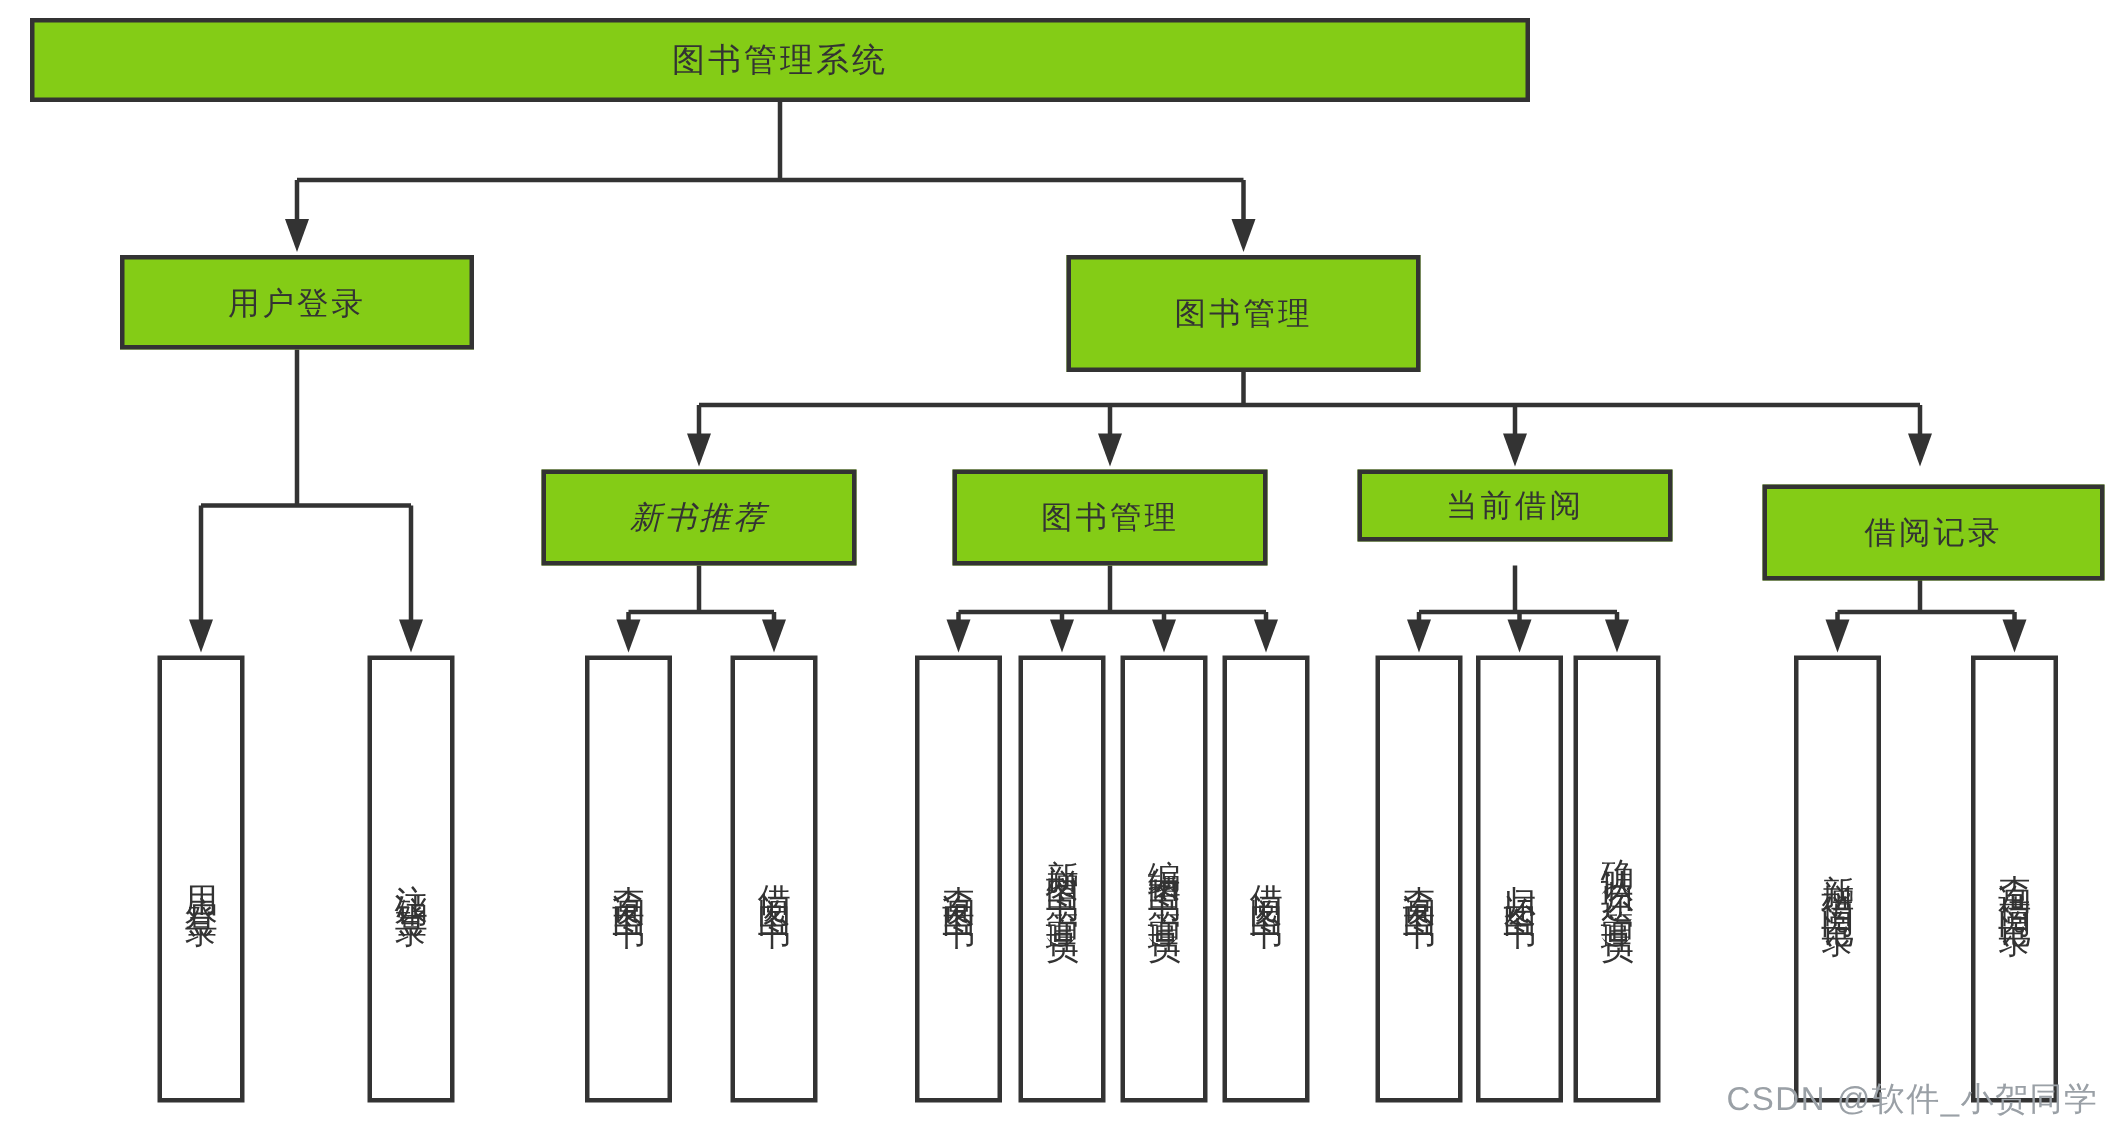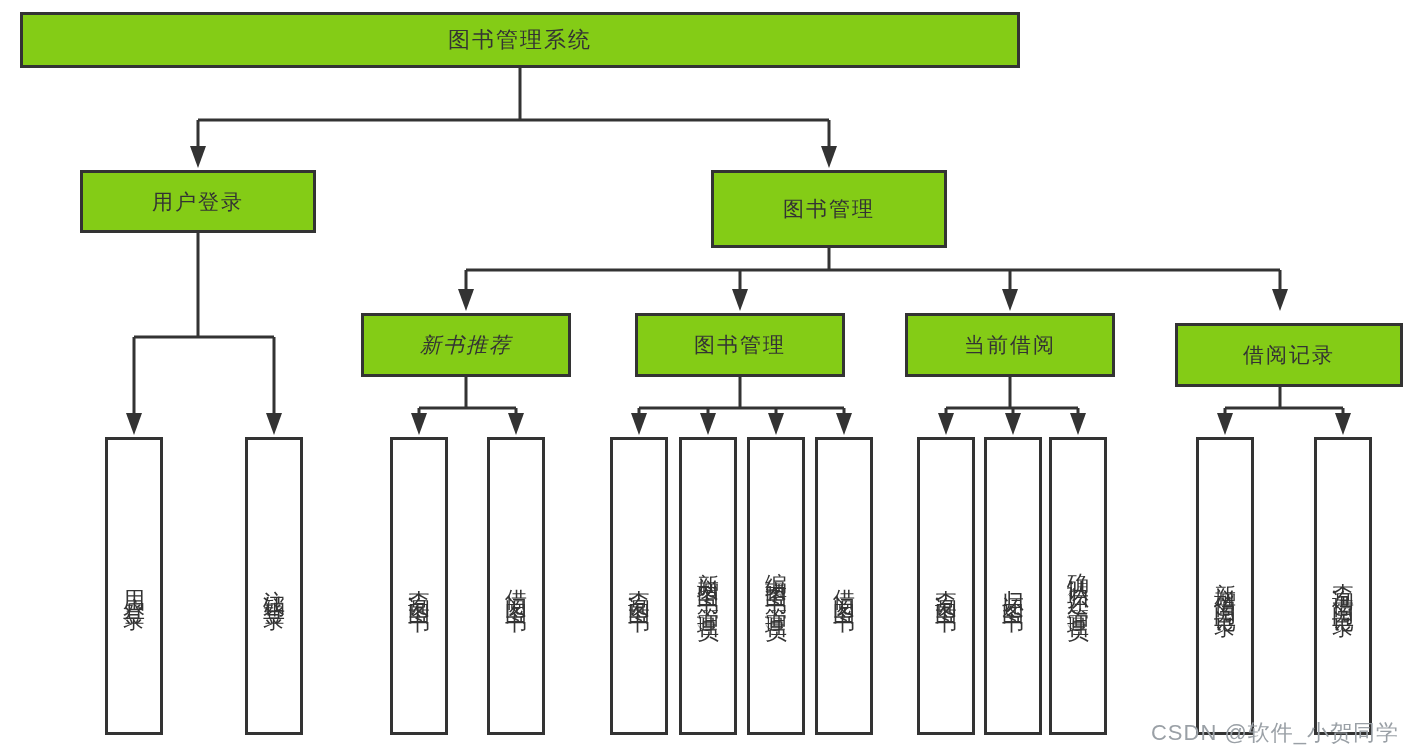--- a/index.html
+++ b/index.html
@@ -87,21 +87,21 @@
   <div class="box" style="left:711px; top:170px; width:236px; height:78px;">
     <span>图书管理</span>
   </div>
 
   <div class="box" style="left:361px; top:313px; width:210px; height:64px;font-style:italic;">
     <span>新书推荐</span>
   </div>
   <div class="box" style="left:635px; top:313px; width:210px; height:64px;">
     <span>图书管理</span>
   </div>
-  <div class="box" style="left:905px; top:313px; width:210px; height:64px;">
+  <div class="box" style="left:905px; top:313px; width:210px; height:48px;">
     <span>当前借阅</span>
   </div>
   <div class="box" style="left:1175px; top:323px; width:228px; height:64px;">
     <span>借阅记录</span>
   </div>
 
   <div class="vbox" style="left:105px; top:437px; width:58px; height:298px;">
     <span class="vtext">用户登录</span>
   </div>
   <div class="vbox" style="left:245px; top:437px; width:58px; height:298px;">

